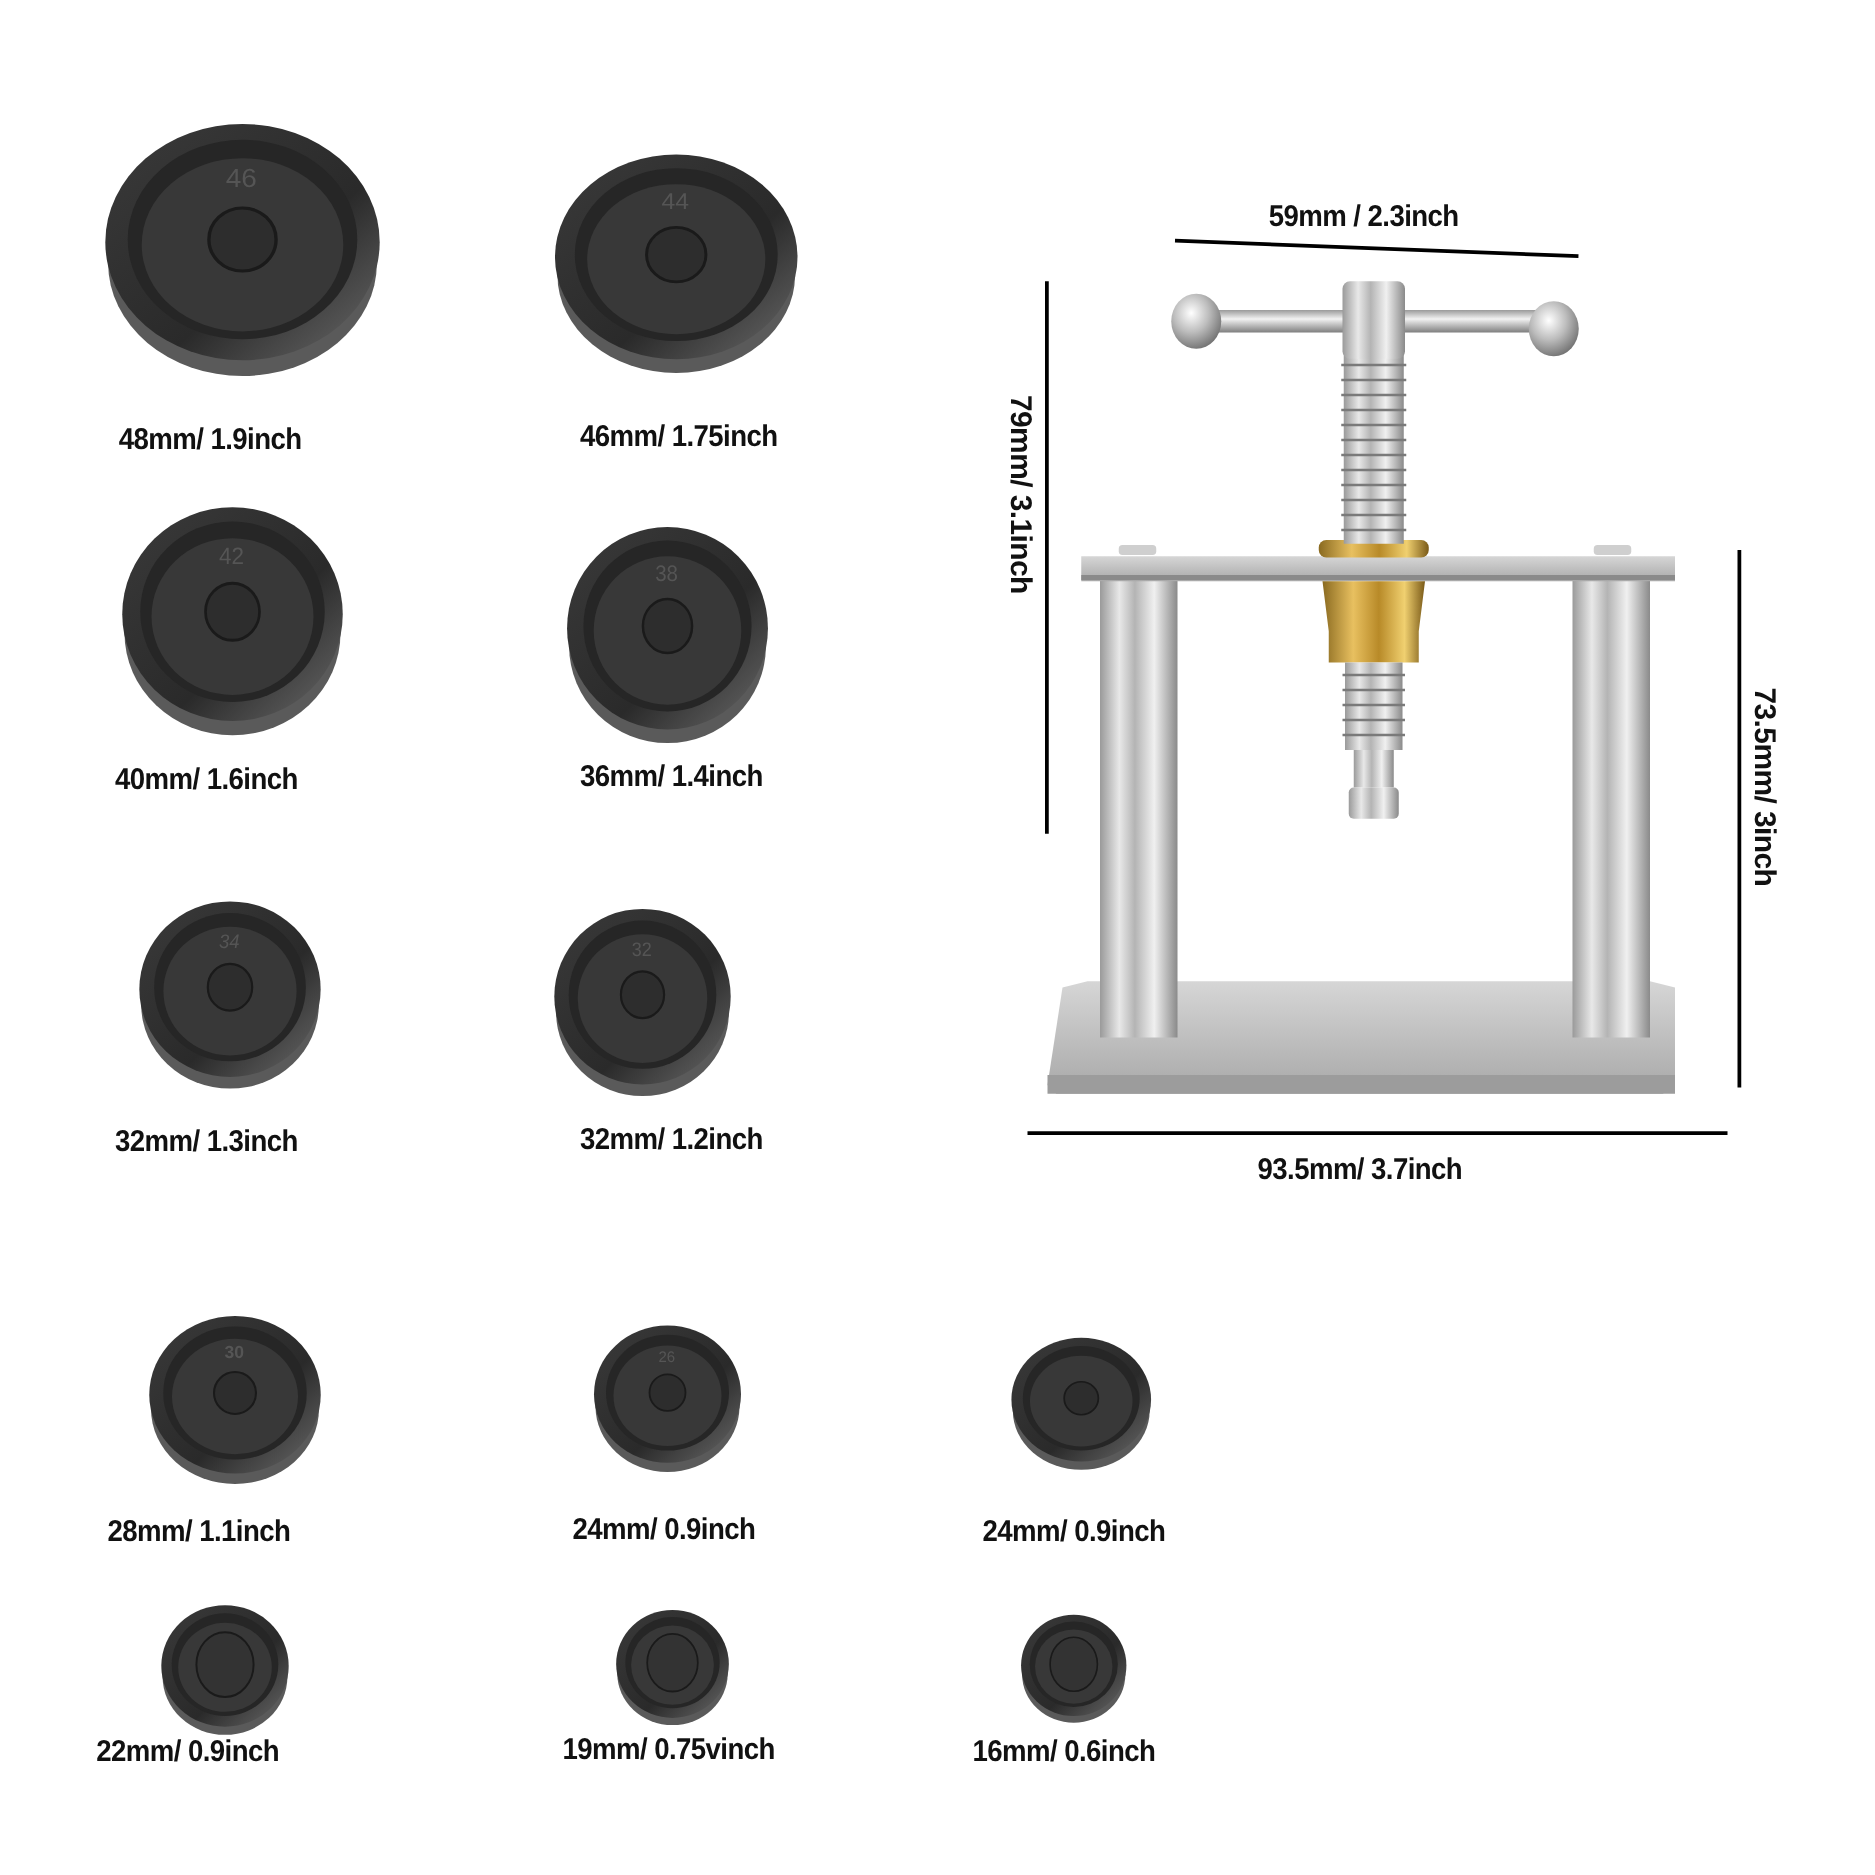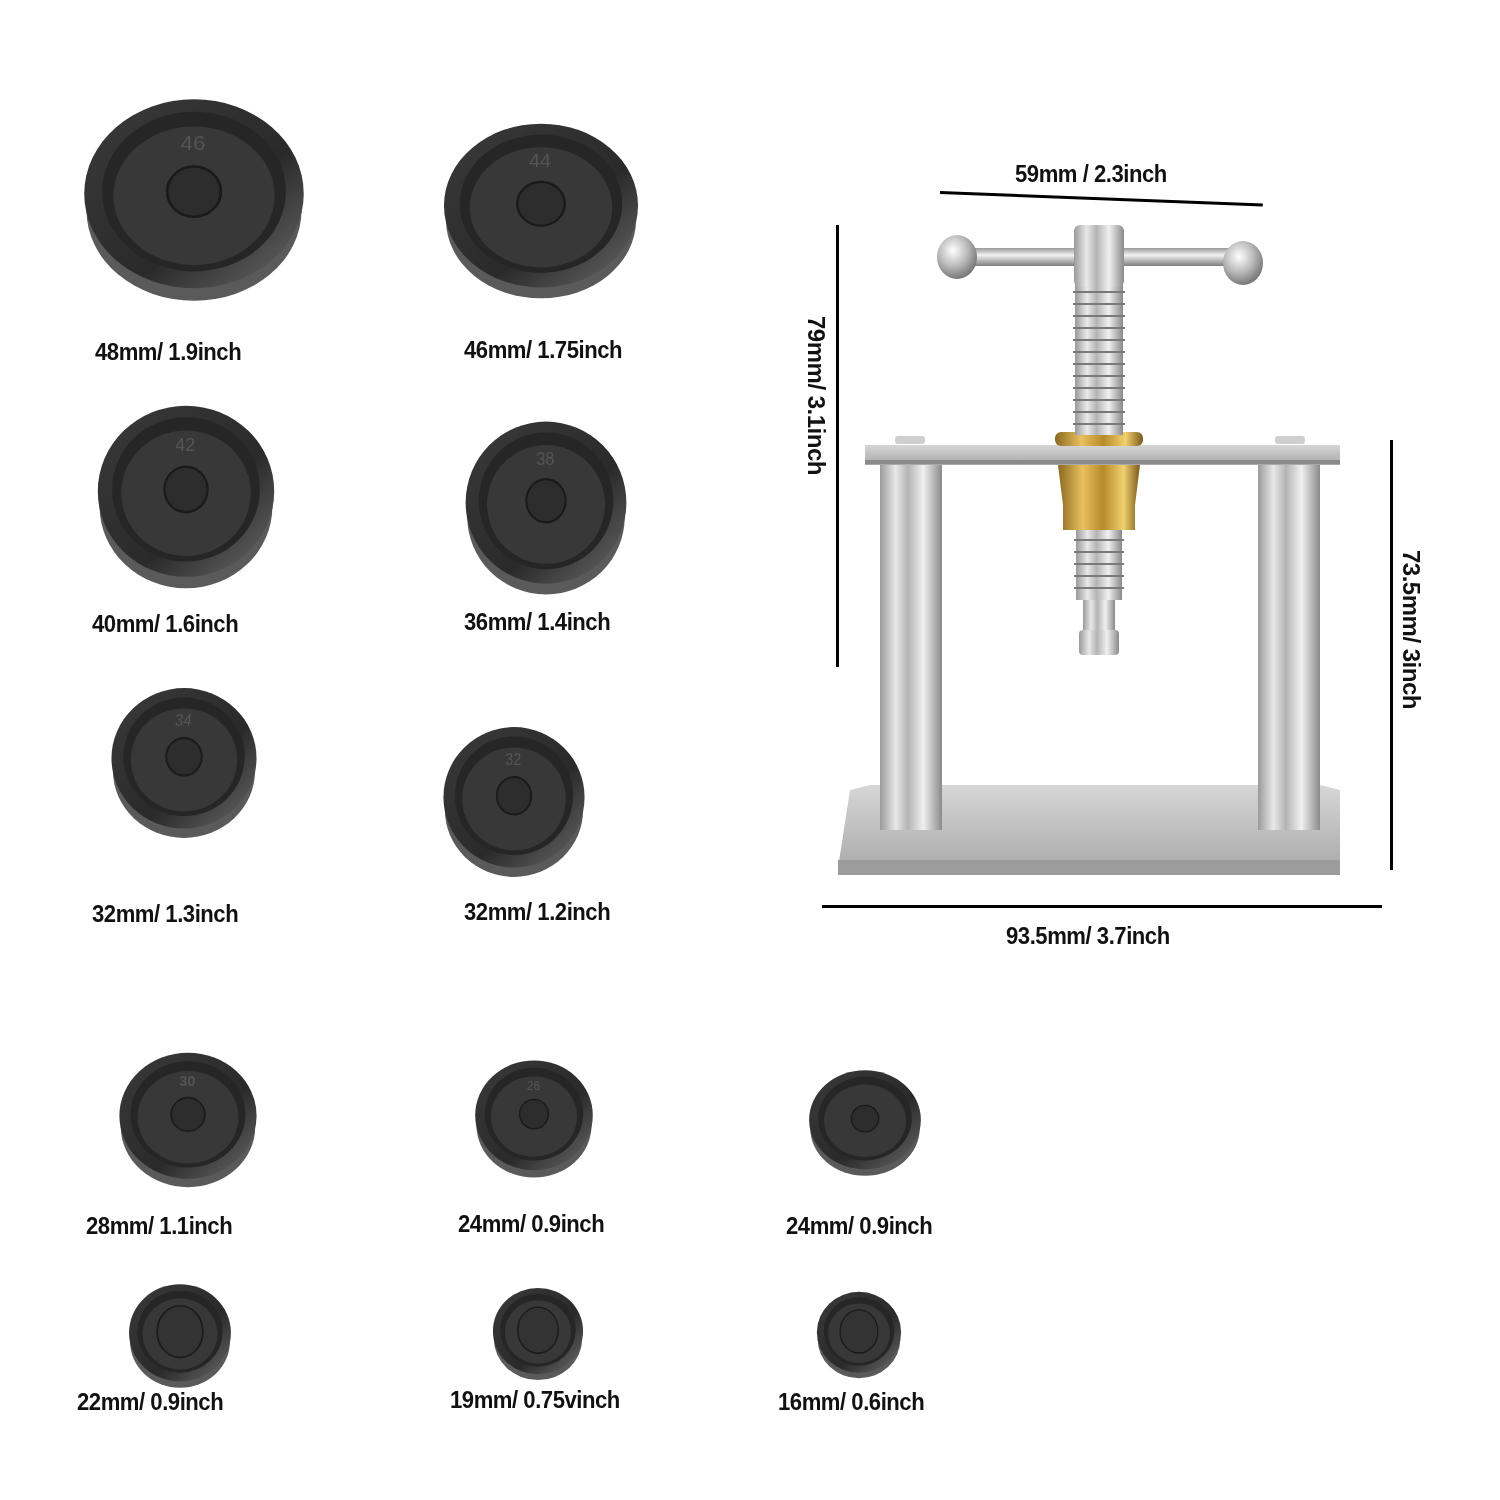--- a/index.html
+++ b/index.html
@@ -62,39 +62,39 @@
         </defs>
         <ellipse cx="50" cy="55" rx="48" ry="43" fill="#5a5a5a"></ellipse>
         <ellipse cx="50" cy="47" rx="49" ry="45" fill="url(#dg2)"></ellipse>
         <ellipse cx="50" cy="46" rx="41" ry="38" fill="#262626"></ellipse>
         <ellipse cx="50" cy="48" rx="36" ry="33" fill="#383838"></ellipse>
         <circle cx="50" cy="46" r="12" fill="#2d2d2d" stroke="#1a1a1a" stroke-width="1.2"></circle>
         <text x="44" y="26" font-size="10" fill="#555" font-family="Liberation Sans, sans-serif">42</text>
       </svg>
     </div>
     <div class="label" style="left: 92px; top: 610px;">40mm/ 1.6inch</div>
-    <div class="die" style="left: 464px; top: 418px; width: 164px; height: 180px; text-align: center;">
+    <div class="die" style="left: 452px; top: 418px; width: 164px; height: 180px; text-align: center;">
       <svg viewBox="0 0 100 100" preserveAspectRatio="none">
         <defs>
           <linearGradient id="dg3" x1="0" x2="1" y1="0" y2="1">
             <stop offset="0" stop-color="#3a3a3a"></stop>
             <stop offset="0.6" stop-color="#2a2a2a"></stop>
             <stop offset="1" stop-color="#6a6a6a"></stop>
           </linearGradient>
         </defs>
         <ellipse cx="50" cy="55" rx="48" ry="43" fill="#5a5a5a"></ellipse>
         <ellipse cx="50" cy="47" rx="49" ry="45" fill="url(#dg3)"></ellipse>
         <ellipse cx="50" cy="46" rx="41" ry="38" fill="#262626"></ellipse>
         <ellipse cx="50" cy="48" rx="36" ry="33" fill="#383838"></ellipse>
         <circle cx="50" cy="46" r="12" fill="#2d2d2d" stroke="#1a1a1a" stroke-width="1.2"></circle>
         <text x="44" y="26" font-size="10" fill="#555" font-family="Liberation Sans, sans-serif">38</text>
       </svg>
     </div>
     <div class="label" style="left: 464px; top: 608px;">36mm/ 1.4inch</div>
-    <div class="die" style="left: 110px; top: 685px; width: 148px; height: 156px; font-style: italic;">
+    <div class="die" style="left: 110px; top: 718px; width: 148px; height: 156px; font-style: italic;">
       <svg viewBox="0 0 100 100" preserveAspectRatio="none">
         <defs>
           <linearGradient id="dg4" x1="0" x2="1" y1="0" y2="1">
             <stop offset="0" stop-color="#3a3a3a"></stop>
             <stop offset="0.6" stop-color="#2a2a2a"></stop>
             <stop offset="1" stop-color="#6a6a6a"></stop>
           </linearGradient>
         </defs>
         <ellipse cx="50" cy="55" rx="48" ry="43" fill="#5a5a5a"></ellipse>
         <ellipse cx="50" cy="47" rx="49" ry="45" fill="url(#dg4)"></ellipse>

